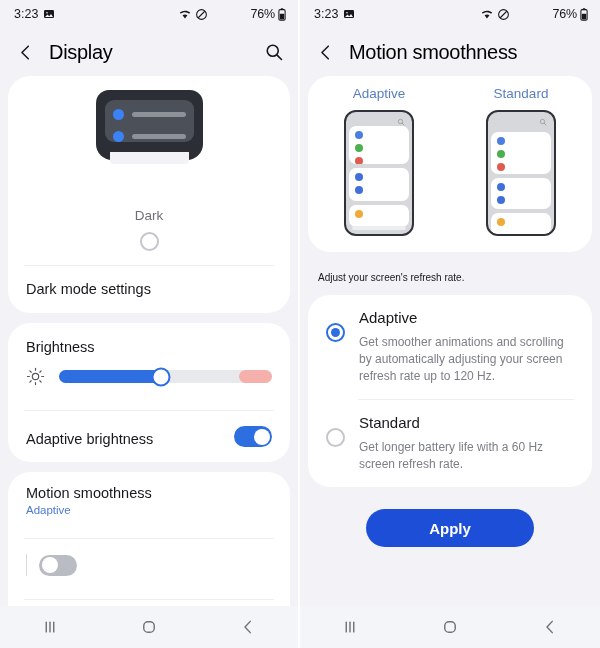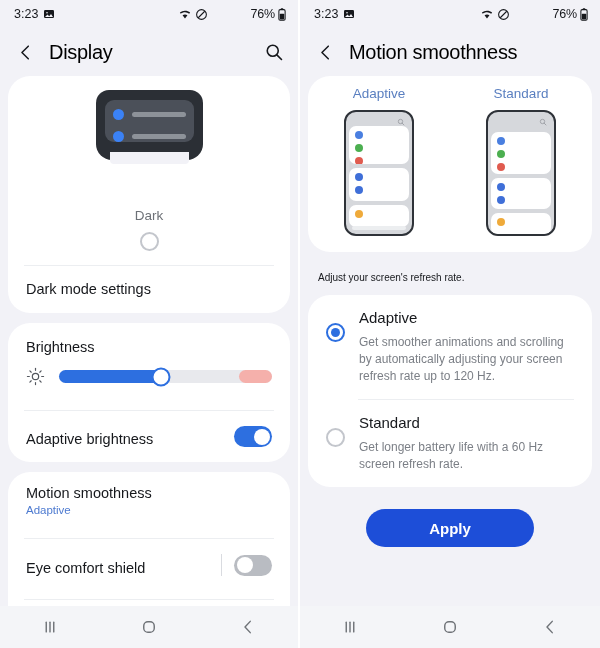--- a/index.html
+++ b/index.html
@@ -318,21 +318,20 @@
         </div>
       </div>
 
       <div class="card">
         <div class="row-col">
           <div class="lbl">Motion smoothness</div>
           <div class="row-sub">Adaptive</div>
         </div>
         <div class="divider"></div>
         <div class="row-flex">
-          <span class="lbl">Eye comfort shield</span>
           <span class="tog-wrap">
             <span class="tog-sep"></span>
             <span class="toggle off">
                 <span class="knob"></span>
               </span>
           </span>
         </div>
         <div class="divider"></div>
         <div class="row-col">
           <div class="row-sub">Dark</div>

